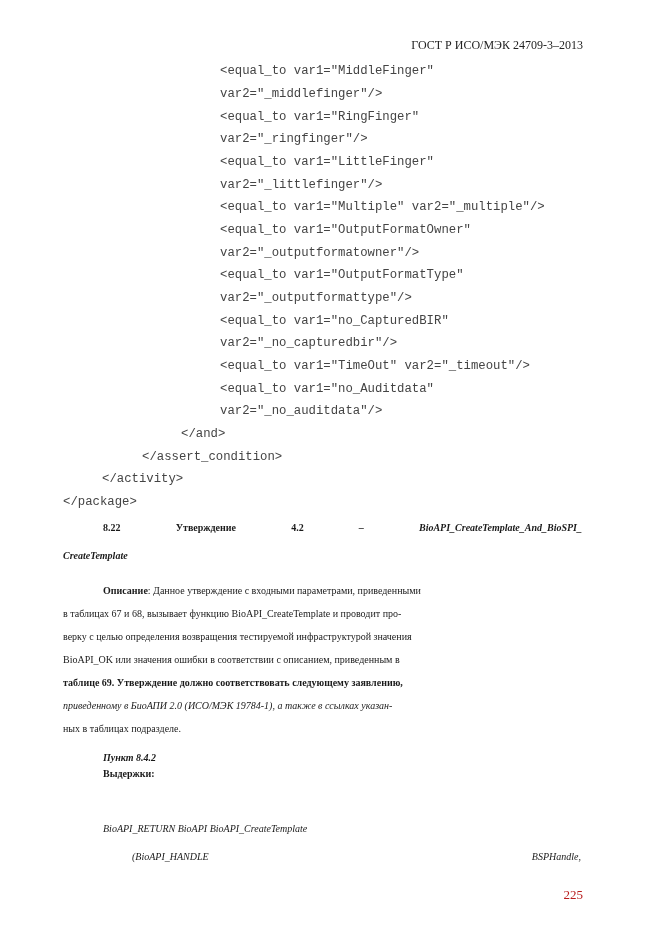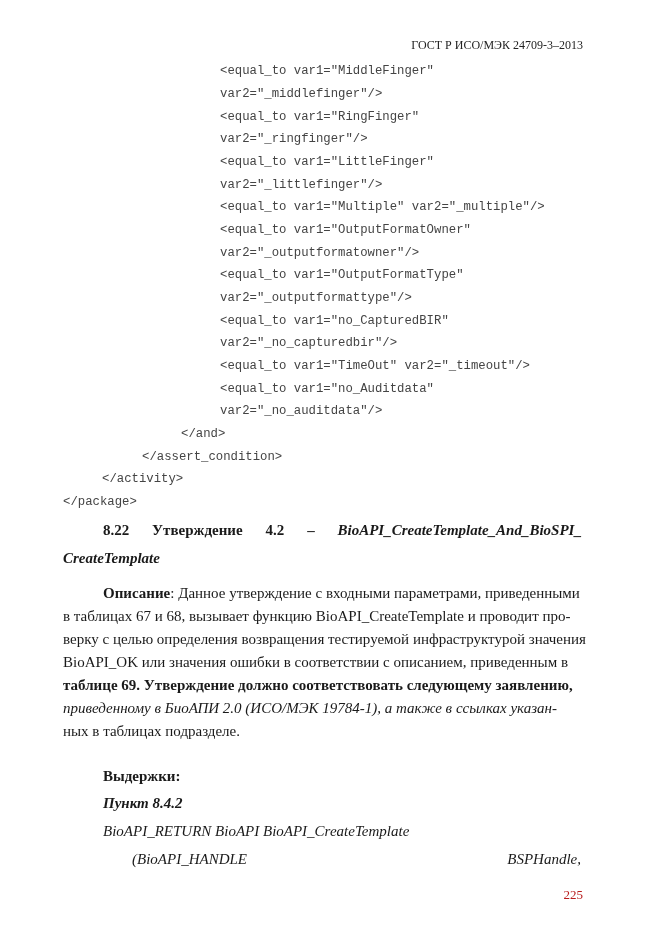--- a/index.html
+++ b/index.html
@@ -1,19 +1,19 @@
 <!DOCTYPE html>
 <html><head>
   <meta charset="utf-8">
   <style>
     html, body { margin:0; padding:0; background:#ffffff; }
     body { width:661px; height:935px; position:relative; overflow:hidden; color:#1a1a1a; }
     .hdr { position:absolute; top:38px; right:78px; font-family:"Liberation Serif", serif; font-size:12px; color:#222; }
     .code { position:absolute; font-family:"Liberation Mono", monospace; font-size:12.3px; color:#444; white-space:pre; line-height:16px; }
-    .serif { position:absolute; font-family:"Liberation Serif", serif; font-size:15px; color:#1a1a1a; white-space:nowrap; }
+    .serif { position:absolute; font-family:"Liberation Serif", serif; font-size:10px; color:#1a1a1a; white-space:nowrap; }
     .just { display:flex; justify-content:space-between; }
     .b { font-weight:bold; }
     .i { font-style:italic;text-align:right; }
     .pageno { position:absolute; top:887px; right:78px; font-family:"Liberation Serif", serif; font-size:13px; color:#b91c1c; }
   </style>
 </head>
 <body>
 
 <div class="hdr">ГОСТ Р ИСО/МЭК 24709-3–2013</div>
 
@@ -53,18 +53,18 @@
   <span class="b">Описание</span><span>: Данное утверждение с входными параметрами, приведенными</span>
 </div>
 <div class="serif" style="top:608px; left:63px; width:519px;">в таблицах 67 и 68, вызывает функцию BioAPI_CreateTemplate и проводит про-</div>
 <div class="serif" style="top:631px; left:63px; width:519px;">верку с целью определения возвращения тестируемой инфраструктурой значения</div>
 <div class="serif" style="top:654px; left:63px; width:519px;">BioAPI_OK или значения ошибки в соответствии с описанием, приведенным в</div>
 <div class="serif" style="top:677px; left:63px; width:519px;font-weight:bold;">таблице 69. Утверждение должно соответствовать следующему заявлению,</div>
 <div class="serif" style="top:700px; left:63px; width:519px;font-style:italic;">приведенному в  БиоАПИ 2.0 (ИСО/МЭК 19784-1), а также в ссылках указан-</div>
 <div class="serif" style="top:723px; left:63px;">ных в таблицах подразделе.</div>
 
 <div class="serif b" style="top:768px; left:103px;">Выдержки:</div>
-<div class="serif b i" style="top:795px; left:103px;">Пункт 8.4.2</div>
+<div class="serif b i" style="top:752px; left:103px;">Пункт 8.4.2</div>
 <div class="serif i" style="top:823px; left:103px;">BioAPI_RETURN BioAPI BioAPI_CreateTemplate</div>
 <div class="serif i" style="top:851px; left:132px;">(BioAPI_HANDLE</div>
 <div class="serif i" style="top:851px; right:80px;">BSPHandle,</div>
 
 <div class="pageno">225</div>
 
 </body></html>

